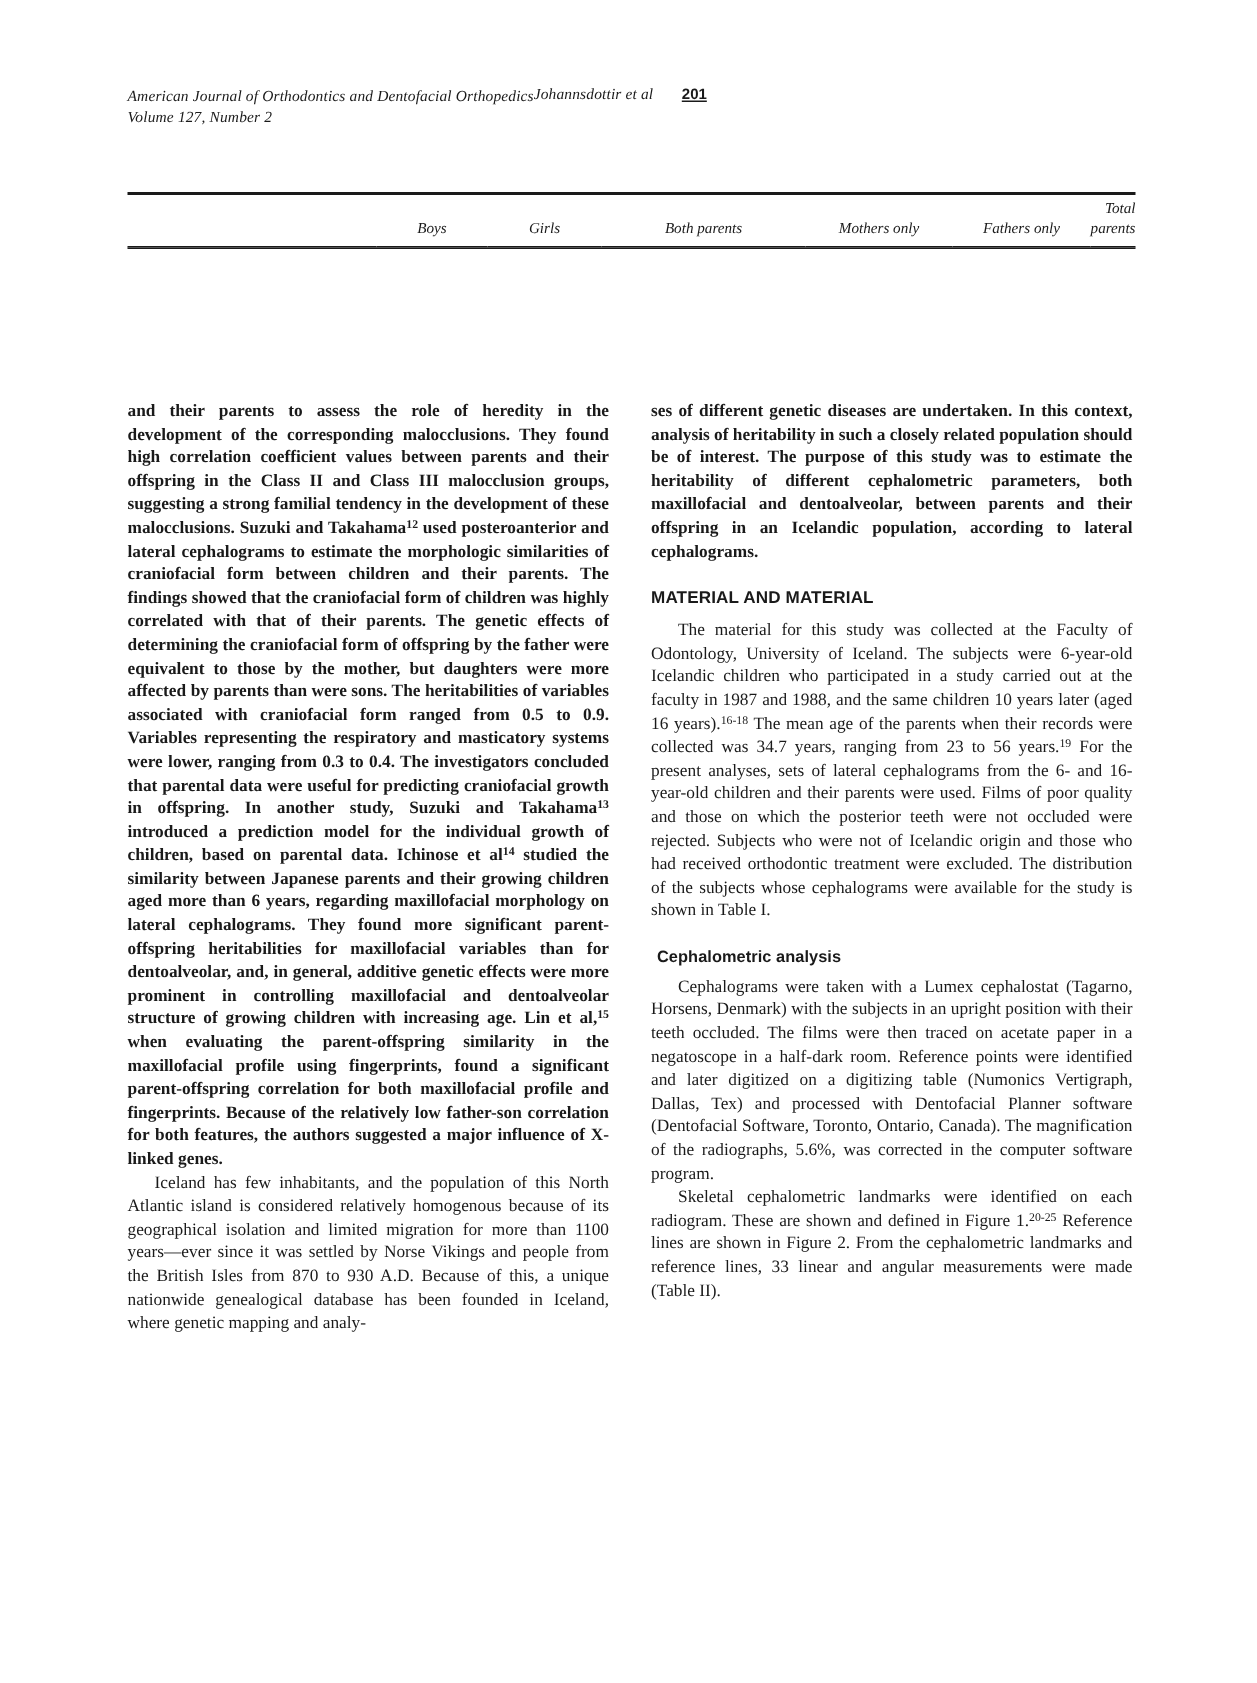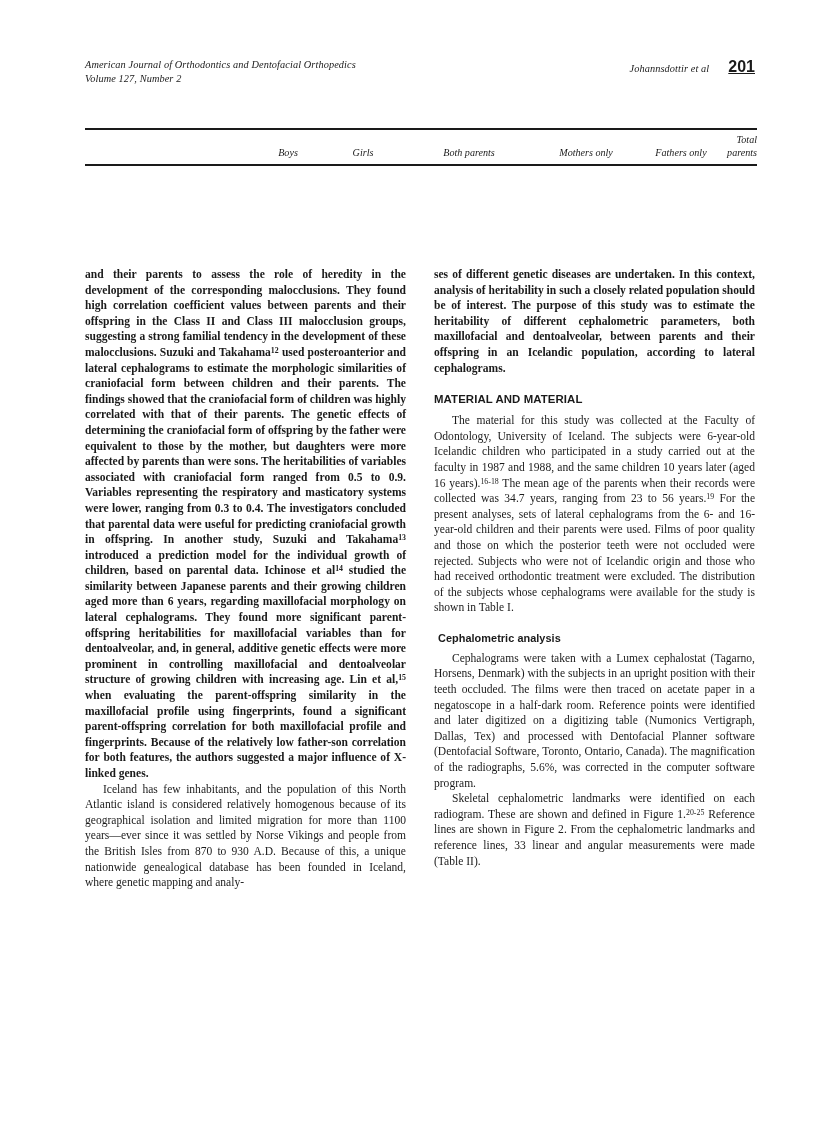--- a/index.html
+++ b/index.html
@@ -25,21 +25,20 @@
     background: #fff;
   }
 
   
   .runhead {
     position: absolute;
     left: 85px;
     top: 58px;
     width: 670px;
     display: flex;
-    justify-content: space-between;
     align-items: flex-start;
   }
   .runhead-left {
     font-style: italic;
     font-size: 10.3px;
     line-height: 14.2px;
     color: #1a1a1a;
     letter-spacing: 0.1px;
   }
   .runhead-left .line2 { display: block; }
@@ -50,21 +49,21 @@
     white-space: nowrap;
     padding-top: 0px;
   }
   .runhead-right .authors {
     font-style: italic;
     font-size: 10.3px;
     letter-spacing: 0.1px;
   }
   .runhead-right .pageno {
     font-weight: bold;
-    font-size: 16px;
+    font-size: 10px;
     font-family: "Liberation Sans", "DejaVu Sans", sans-serif;
     text-decoration: underline;
   }
 
   
   .table-block {
     position: absolute;
     left: 85px;
     top: 128px;
     width: 672px;

